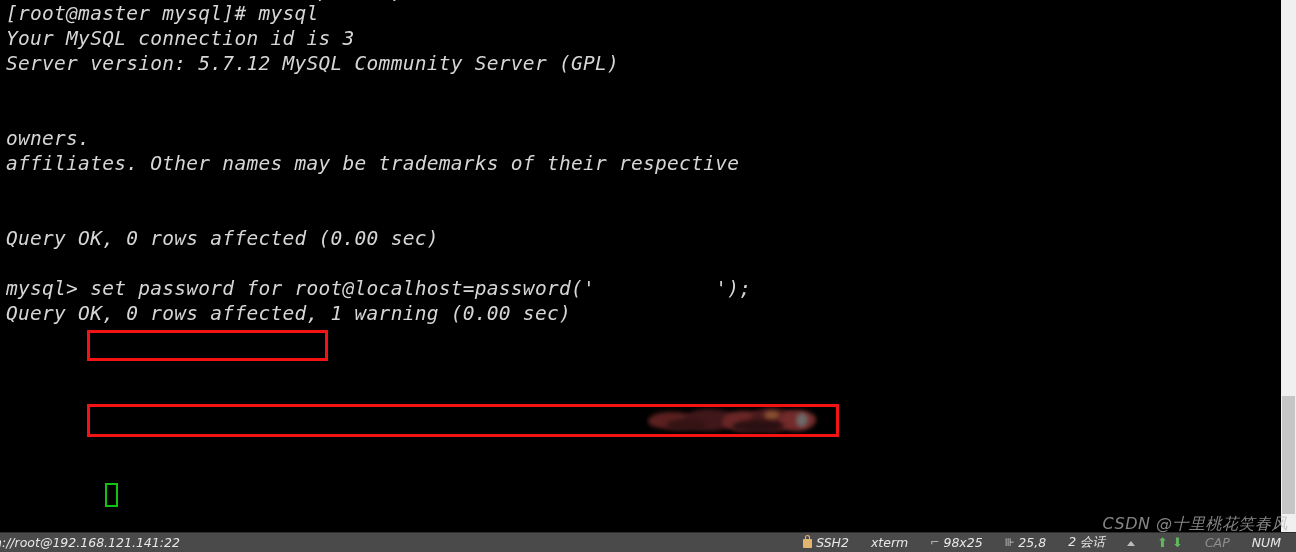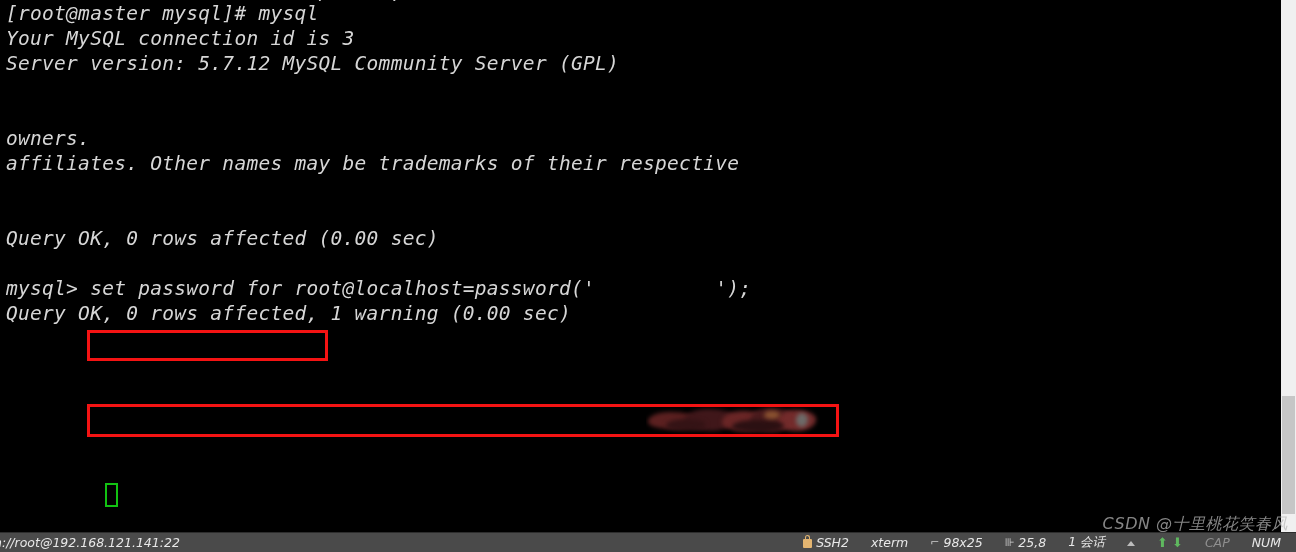--- a/index.html
+++ b/index.html
@@ -294,21 +294,21 @@
       </div>
       <div class="st-cell">
         <span class="size-icon">⌐</span>
         <span>98x25</span>
       </div>
       <div class="st-cell">
         <span class="pos-icon">⊪</span>
         <span>25,8</span>
       </div>
       <div class="st-cell">
-        <span>1 会话</span>
+        <span>2 会话</span>
       </div>
       <div class="st-cell">
         <span class="caret-up"></span>
       </div>
       <div class="st-cell">
         <span class="arrow-up">⬆</span>
         <span class="arrow-down">⬇</span>
       </div>
       <div class="st-cell">
         <span class="dim">CAP</span>

